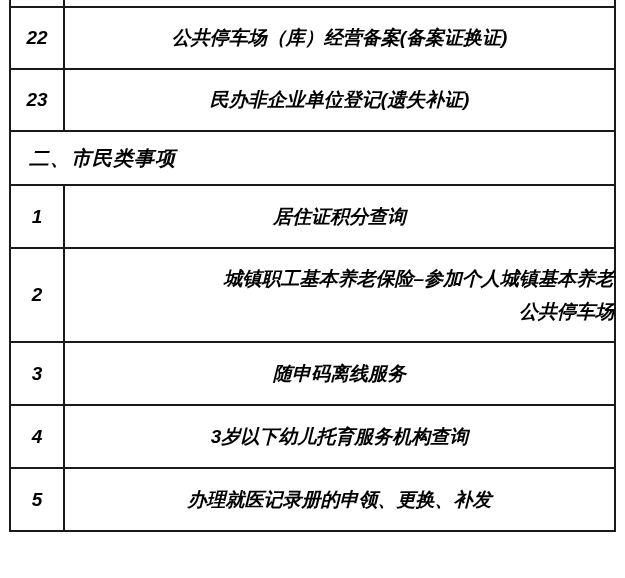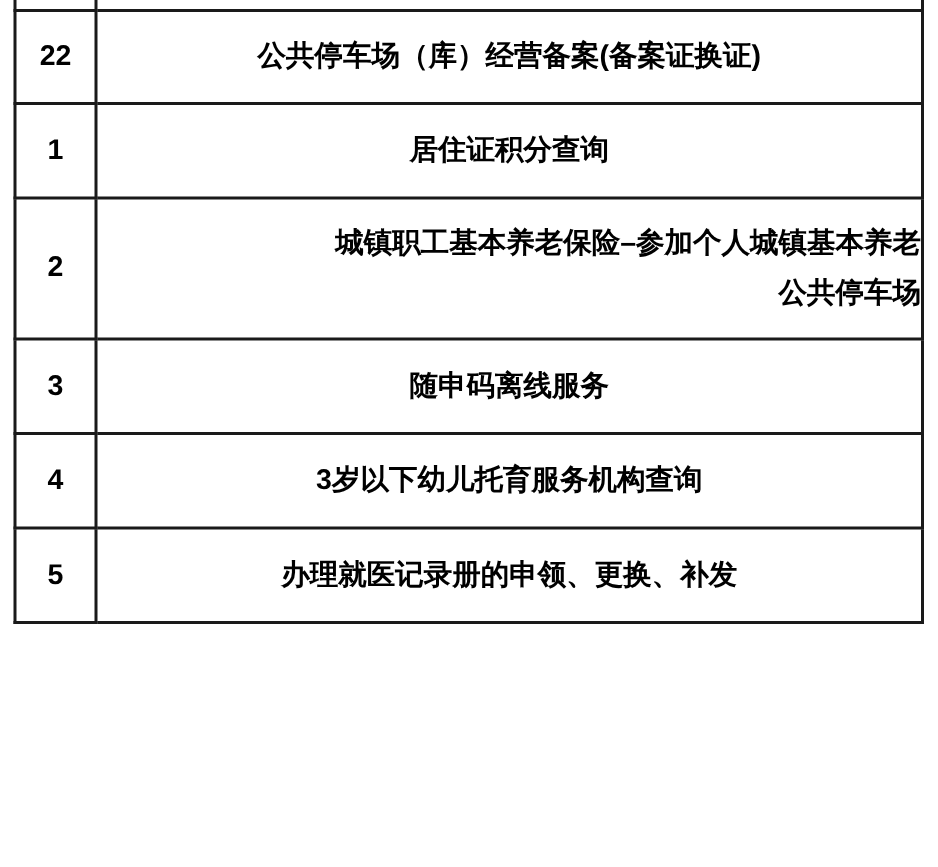--- a/index.html
+++ b/index.html
@@ -12,20 +12,21 @@
     height: 578px;
     font-family: "Liberation Sans", sans-serif;
     color: #000000;
     overflow: hidden;
   }
   .page {
     position: relative;
     width: 625px;
     height: 486px;
     background: #ffffff;
+    font-style: italic;
   }
   table.doc-table {
     position: absolute;
     left: 9px;
     top: -2px;
     width: 607px;
     border-collapse: collapse;
     table-layout: fixed;
   }
   table.doc-table td {
@@ -78,21 +79,28 @@
       <tr class="top-partial">
         <td class="num-cell"></td>
         <td class="name-cell"></td>
       </tr>
 
       <tr class="row-h1">
         <td class="num-cell">22</td>
         <td class="name-cell">公共停车场（库）经营备案(备案证换证)</td>
       </tr>
 
+      <tr class="row-h1">
+        <td class="num-cell">23</td>
+        <td class="name-cell">民办非企业单位登记(遗失补证)</td>
+      </tr>
 
+      <tr class="section">
+        <td colspan="2">二、市民类事项</td>
+      </tr>
 
       <tr class="row-h2">
         <td class="num-cell">1</td>
         <td class="name-cell">居住证积分查询</td>
       </tr>
 
       <tr class="row-tall">
         <td class="num-cell">2</td>
         <td class="name-cell">
           <span class="two-line">城镇职工基本养老保险–参加个人城镇基本养老</span>

